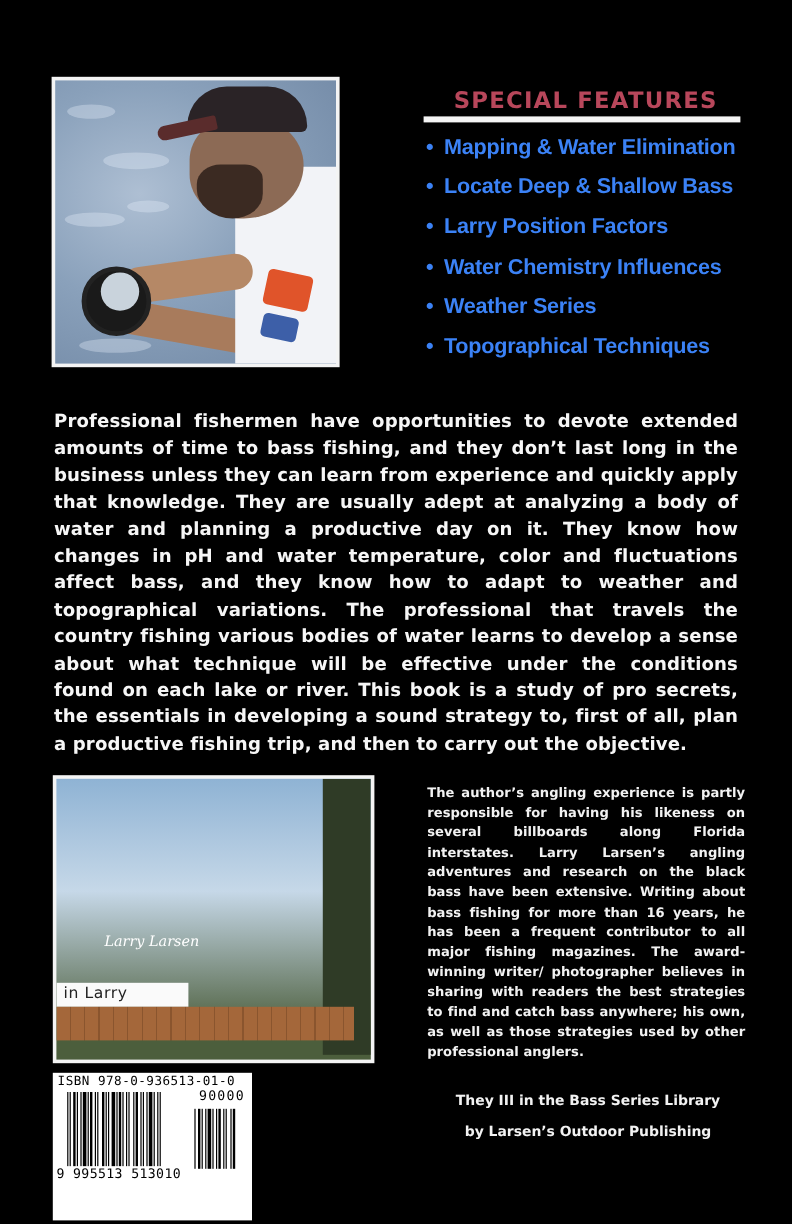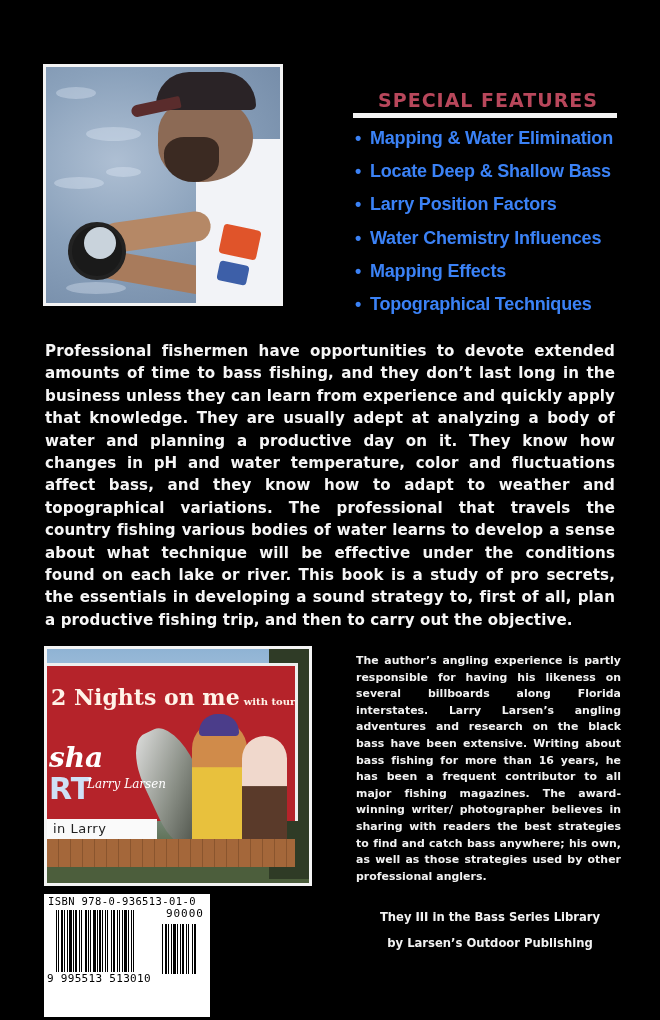--- a/index.html
+++ b/index.html
@@ -62,21 +62,21 @@
   .gauge-face {
     position: absolute; left: 38px; top: 160px; width: 32px; height: 32px;
     background: #c9d3dc; border-radius: 50%;
   }
 
   
   #features { position: absolute; left: 355px; top: 72px; width: 262px; }
   #features-title {
     font-family: "DejaVu Sans", sans-serif; font-weight: bold;
     color: #b8475b; font-size: 19px; letter-spacing: 1px;
-    text-align: center; margin: 16px 0 0 4px; line-height: 24px;
+    text-align: center; margin: 0 0 0 4px; line-height: 24px;
   }
   #features-rule { height: 5px; background: #f4f4f4; margin: 1px 0 4px -2px; width: 264px; }
   #features ul { list-style: none; margin: 0; padding: 0; }
   #features li {
     font-family: "Liberation Sans", sans-serif; font-weight: bold;
     font-size: 18px; line-height: 33.2px; color: #3b82f6;
     white-space: nowrap; letter-spacing: -0.2px;
   }
   #features li .bullet { display: inline-block; width: 15px; }
 
@@ -207,39 +207,30 @@
 </div>
 
 <div id="features">
   <div id="features-title">SPECIAL FEATURES</div>
   <div id="features-rule"></div>
   <ul>
     <li><span class="bullet">•</span><span>Mapping &amp; Water Elimination</span></li>
     <li><span class="bullet">•</span><span>Locate Deep &amp; Shallow Bass</span></li>
     <li><span class="bullet">•</span><span>Larry Position Factors</span></li>
     <li><span class="bullet">•</span><span>Water Chemistry Influences</span></li>
-    <li><span class="bullet">•</span><span>Mapping Effects</span></li>
+    <li><span class="bullet">•</span><span>Weather Series</span></li>
     <li><span class="bullet">•</span><span>Topographical Techniques</span></li>
   </ul>
 </div>
 
 <div id="main-text">Professional fishermen have opportunities to devote extended amounts of time to bass fishing, and they don’t last long in the business unless they can learn from experience and quickly apply that knowledge. They are usually adept at analyzing a body of water and planning a productive day on it. They know how changes in pH and water temperature, color and fluctuations affect bass, and they know how to adapt to weather and topographical variations. The professional that travels the country fishing various bodies of water learns to develop a sense about what technique will be effective under the conditions found on each lake or river. This book is a study of pro secrets, the essentials in developing a sound strategy to, first of all, plan a productive fishing trip, and then to carry out the objective.</div>
 
 <div id="billboard-photo" class="photo-frame">
   <div class="photo-inner">
     <div class="tree"></div>
-    <div class="board">
-      <div class="board-headline"><span>2 Nights on me</span><span class="small">with tour</span></div>
-      <div class="board-logo">sha</div>
-      <div class="board-logo2">RT</div>
-      <div class="board-fish"></div>
-      <div class="board-man"></div>
-      <div class="board-man-hat"></div>
-      <div class="board-chief"></div>
-    </div>
     <div class="board-sig" style="top:128px;">Larry Larsen</div>
     <div class="board-strip"></div>
     <div class="board-strip-text">in Larry</div>
     <div class="board-beam"></div>
   </div>
 </div>
 
 <div id="author-text">The author’s angling experience is partly responsible for having his likeness on several billboards along Florida interstates. Larry Larsen’s angling adventures and research on the black bass have been extensive. Writing about bass fishing for more than 16 years, he has been a frequent contributor to all major fishing magazines. The award-winning writer/ photographer believes in sharing with readers the best strategies to find and catch bass anywhere; his own, as well as those strategies used by other professional anglers.</div>
 
 <div id="series-line" class="credit">They III in the Bass Series Library</div>

